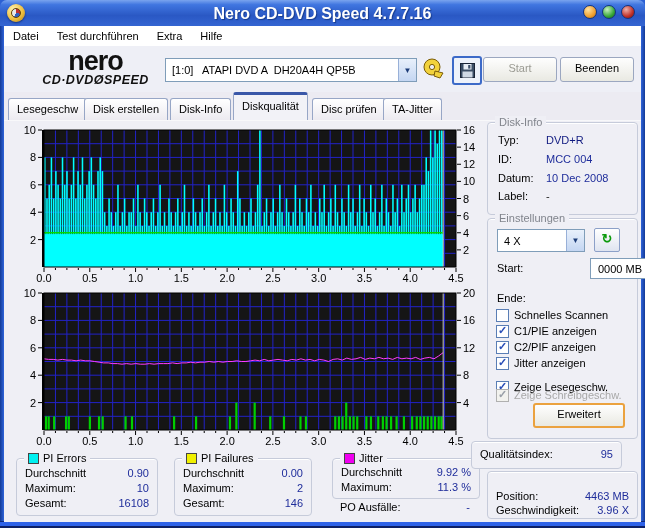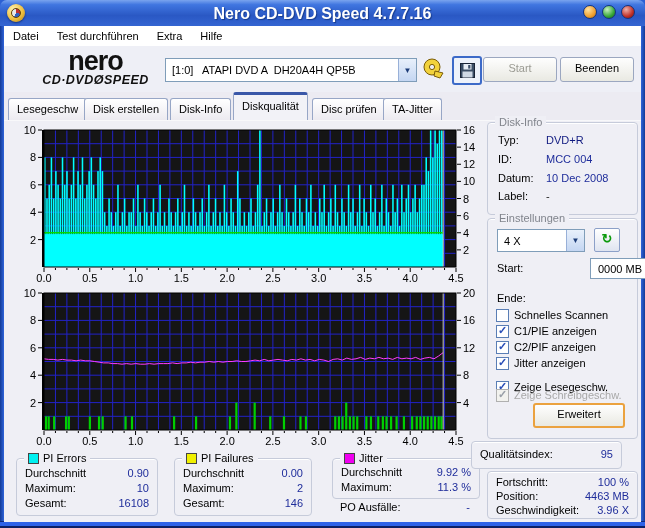--- a/index.html
+++ b/index.html
@@ -679,18 +679,17 @@
   <div class="abs advbtn" style="left:533px;top:403px;width:88px;height:21px;">Erweitert</div>
 
   <div class="gb" style="left:471px;top:441px;width:149px;height:26px;">
     <div class="srow" style="top:5px;">
       <span>Qualitätsindex:</span>
       <span class="rv">95</span>
     </div>
   </div>
 
   <div class="gb" style="left:487px;top:471px;width:149px;height:46px;">
-    <div class="srow" style="top:3px;"><span>Fortschritt:</span><span class="rv">100 %</span></div>
     <div class="srow" style="top:17px;"><span>Position:</span><span class="rv">4463 MB</span></div>
     <div class="srow" style="top:31px;"><span>Geschwindigkeit:</span><span class="rv">3.96 X</span></div>
   </div>
 
 </div>
 
 </body></html>

